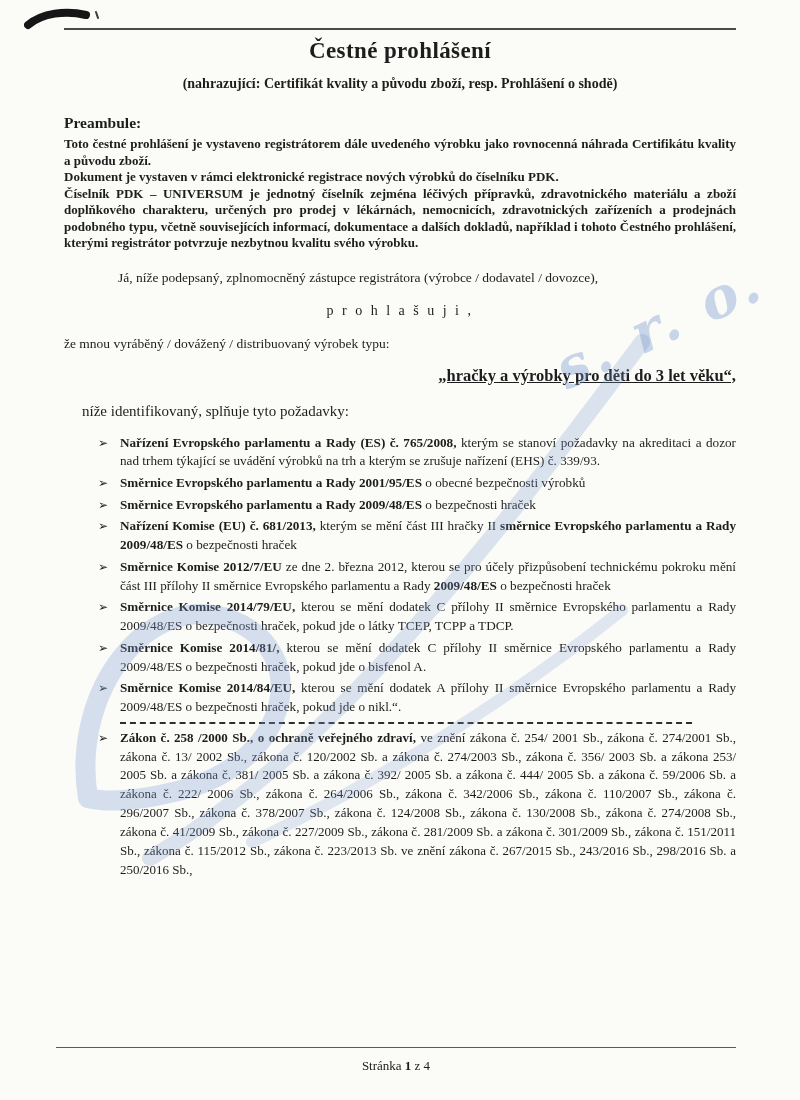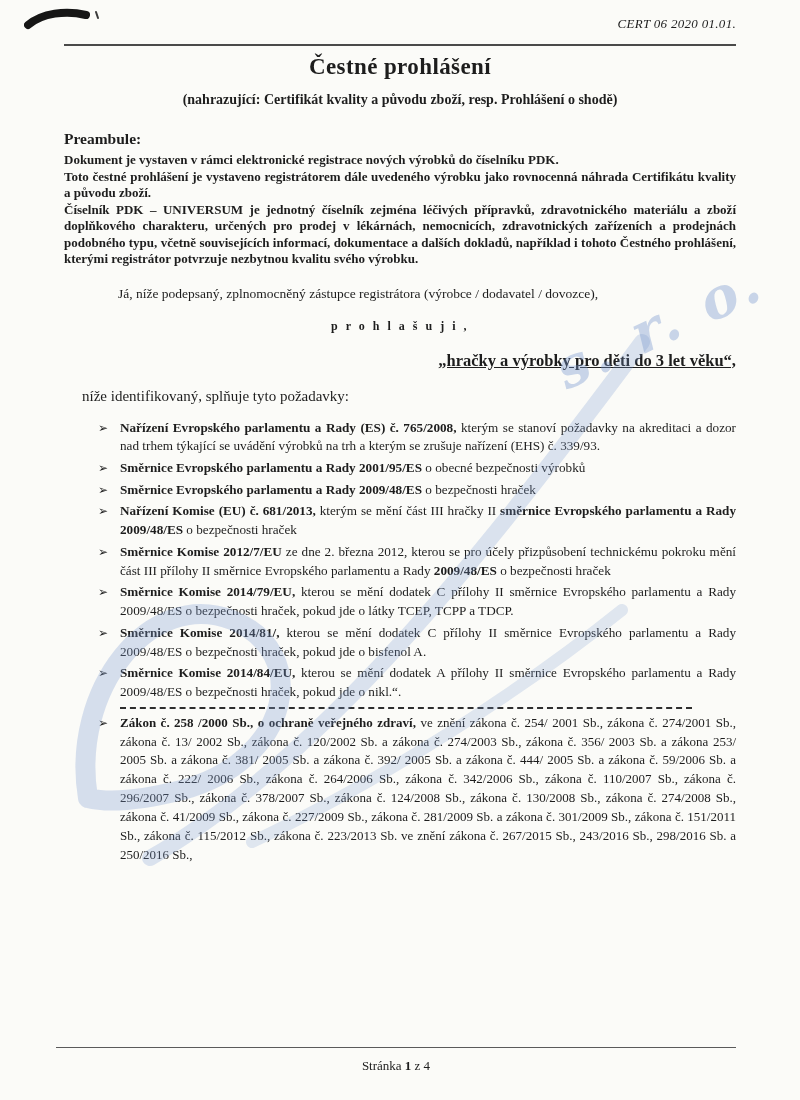--- a/index.html
+++ b/index.html
@@ -18,21 +18,21 @@
   .hr1 { border:0; border-top:2px solid #4a4a4a; margin:12px 0 8px; }
 
   .title { text-align:center; font-size:23px; font-weight:bold; margin:2px 0 2px; letter-spacing:.4px; }
   .subtitle { text-align:center; font-size:14px; font-weight:bold; margin:12px; }
 
   .preambule { margin-top:22px; }
   .preambule-heading { font-size:15.5px; font-weight:bold; margin:12px 0 4px; }
   .preambule p { margin:0; font-size:13px; font-weight:bold; text-align:justify; line-height:1.27; }
 
   .intro { margin-top:18px; text-indent:54px; font-size:13.5px; }
-  .prohlasuji { text-align:center; font-weight:bold; font-size:12px; margin:17px 0; letter-spacing:2.5px; }
+  .prohlasuji { text-align:center; font-weight:normal; font-size:14px; margin:17px 0; letter-spacing:2.5px; }
   .product-line { font-size:13.5px; margin:0 0 14px; }
   .product-type { text-align:right; font-weight:bold; font-size:16.5px; text-decoration:underline; margin:0 0 17px; }
   .follow { font-size:15px; margin:0 0 14px 18px; }
 
   .req-list { list-style:none; margin:0; padding:0; }
   .req-list li, .law-row { display:flex; font-size:13.2px; line-height:1.42; margin-bottom:3px; }
   .marker {
     flex:0 0 22px; width:22px; margin-left:34px;
     font-family:"DejaVu Sans", "Liberation Sans", sans-serif;
     font-size:12px; padding-top:1px; font-weight:normal;
@@ -71,35 +71,35 @@
   <svg width="800" height="1100" viewBox="0 0 800 1100">
     <path d="M 88 798 C 70 690, 150 588, 232 620 C 312 652, 292 760, 182 790 C 150 798, 112 804, 88 798" stroke="rgba(125,155,210,0.30)" stroke-width="20" fill="none" stroke-linecap="round"></path>
     <path d="M 150 858 C 320 760, 480 560, 642 342" stroke="rgba(125,155,210,0.26)" stroke-width="16" fill="none" stroke-linecap="round"></path>
     <path d="M 252 842 C 380 782, 520 692, 622 610" stroke="rgba(125,155,210,0.22)" stroke-width="12" fill="none" stroke-linecap="round"></path>
   </svg>
   <div class="wm-text">s. r. o.</div>
 </div>
 
 <div class="page">
 
-  <div class="doc-code">CERT 06 2020 01.01.</div>
   <hr class="hr1">
 
   <h1 class="title">Čestné prohlášení</h1>
   <p class="subtitle">(nahrazující: Certifikát kvality a původu zboží, resp. Prohlášení o shodě)</p>
 
   <div class="preambule">
     <div class="preambule-heading">Preambule:</div>
+    <p>Toto čestné prohlášení je vystaveno registrátorem dále uvedeného výrobku jako rovnocenná náhrada Certifikátu kvality a původu zboží.</p>
     <p>Dokument je vystaven v rámci elektronické registrace nových výrobků do číselníku PDK.</p>
-    <p>Toto čestné prohlášení je vystaveno registrátorem dále uvedeného výrobku jako rovnocenná náhrada Certifikátu kvality a původu zboží.</p>
     <p>Číselník PDK – UNIVERSUM je jednotný číselník zejména léčivých přípravků, zdravotnického materiálu a zboží doplňkového charakteru, určených pro prodej v lékárnách, nemocnicích, zdravotnických zařízeních a prodejnách podobného typu, včetně souvisejících informací, dokumentace a dalších dokladů, například i tohoto Čestného prohlášení, kterými registrátor potvrzuje nezbytnou kvalitu svého výrobku.</p>
   </div>
 
   <p class="intro">Já, níže podepsaný, zplnomocněný zástupce registrátora (výrobce / dodavatel / dovozce),</p>
   <p class="prohlasuji">p r o h l a š u j i ,</p>
+  <p class="product-line">že mnou vyráběný / dovážený  / distribuovaný výrobek typu:</p>
   <p class="product-type">„hračky a výrobky pro děti do 3 let věku“,</p>
   <p class="follow">níže identifikovaný, splňuje tyto požadavky:</p>
 
   <ul class="req-list">
       <li>
         <span class="marker">➢</span>
         <span class="li-body"><span class="b">Nařízení Evropského parlamentu a Rady (ES) č. 765/2008,</span><span> kterým se stanoví požadavky na akreditaci a dozor nad trhem týkající se uvádění výrobků na trh a kterým se zrušuje nařízení (EHS) č. 339/93.</span></span>
       </li>
       <li>
         <span class="marker">➢</span>

